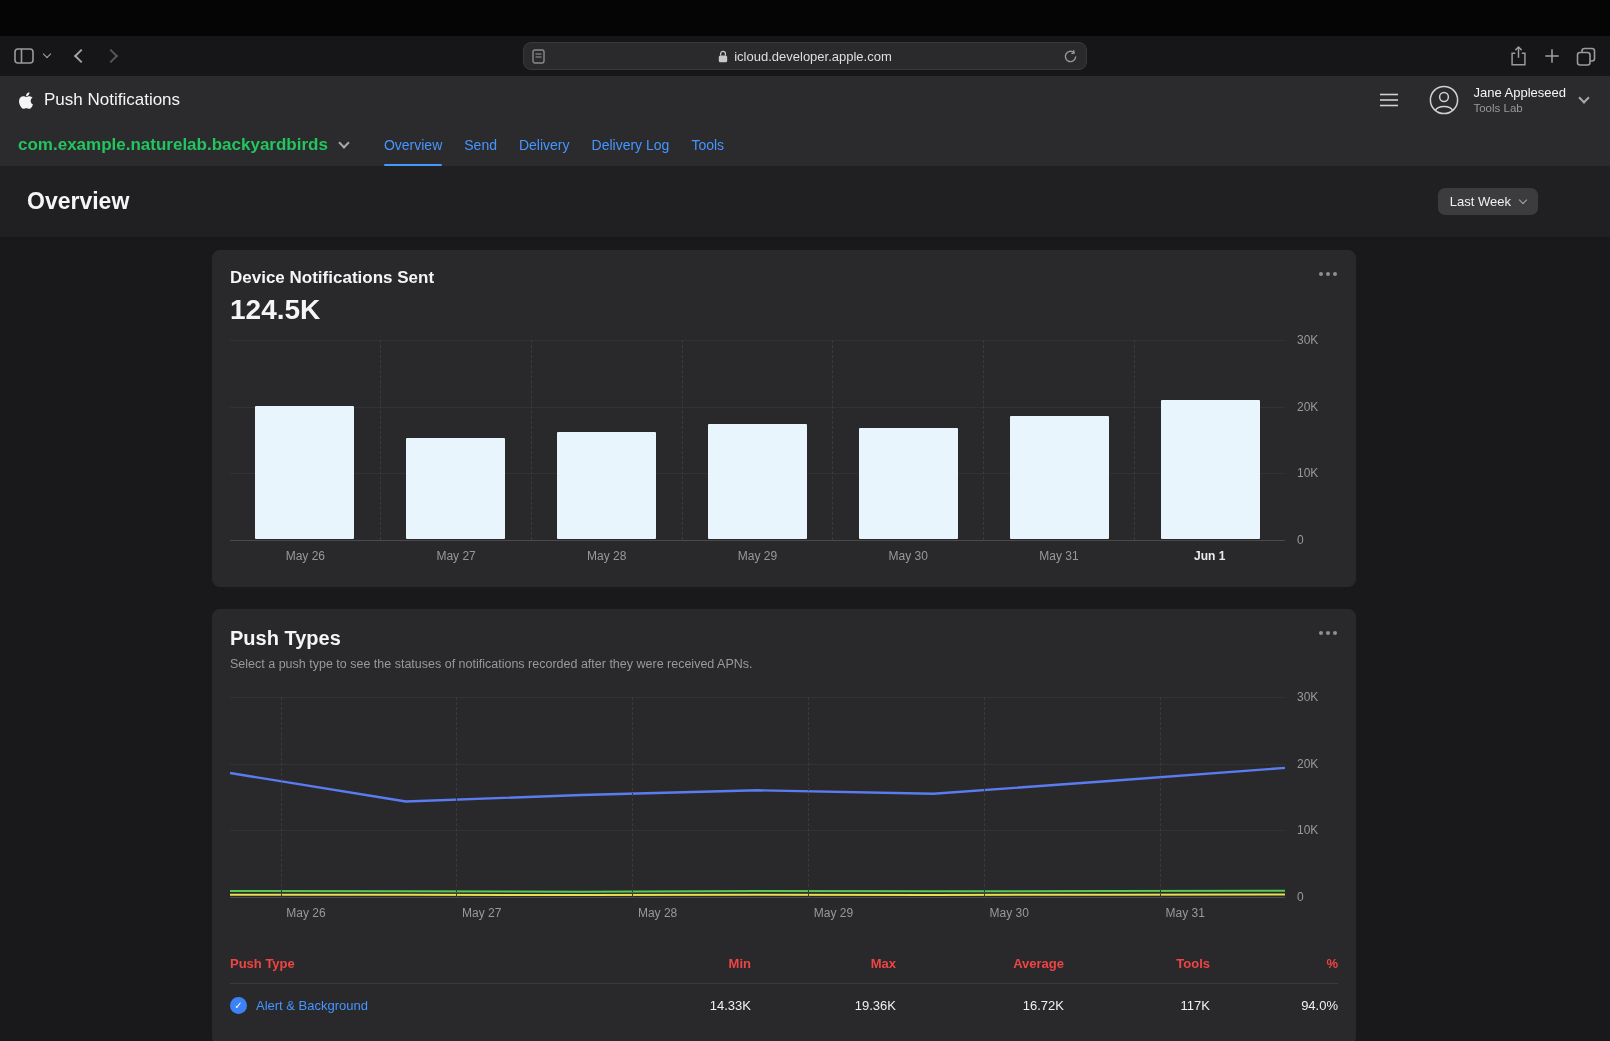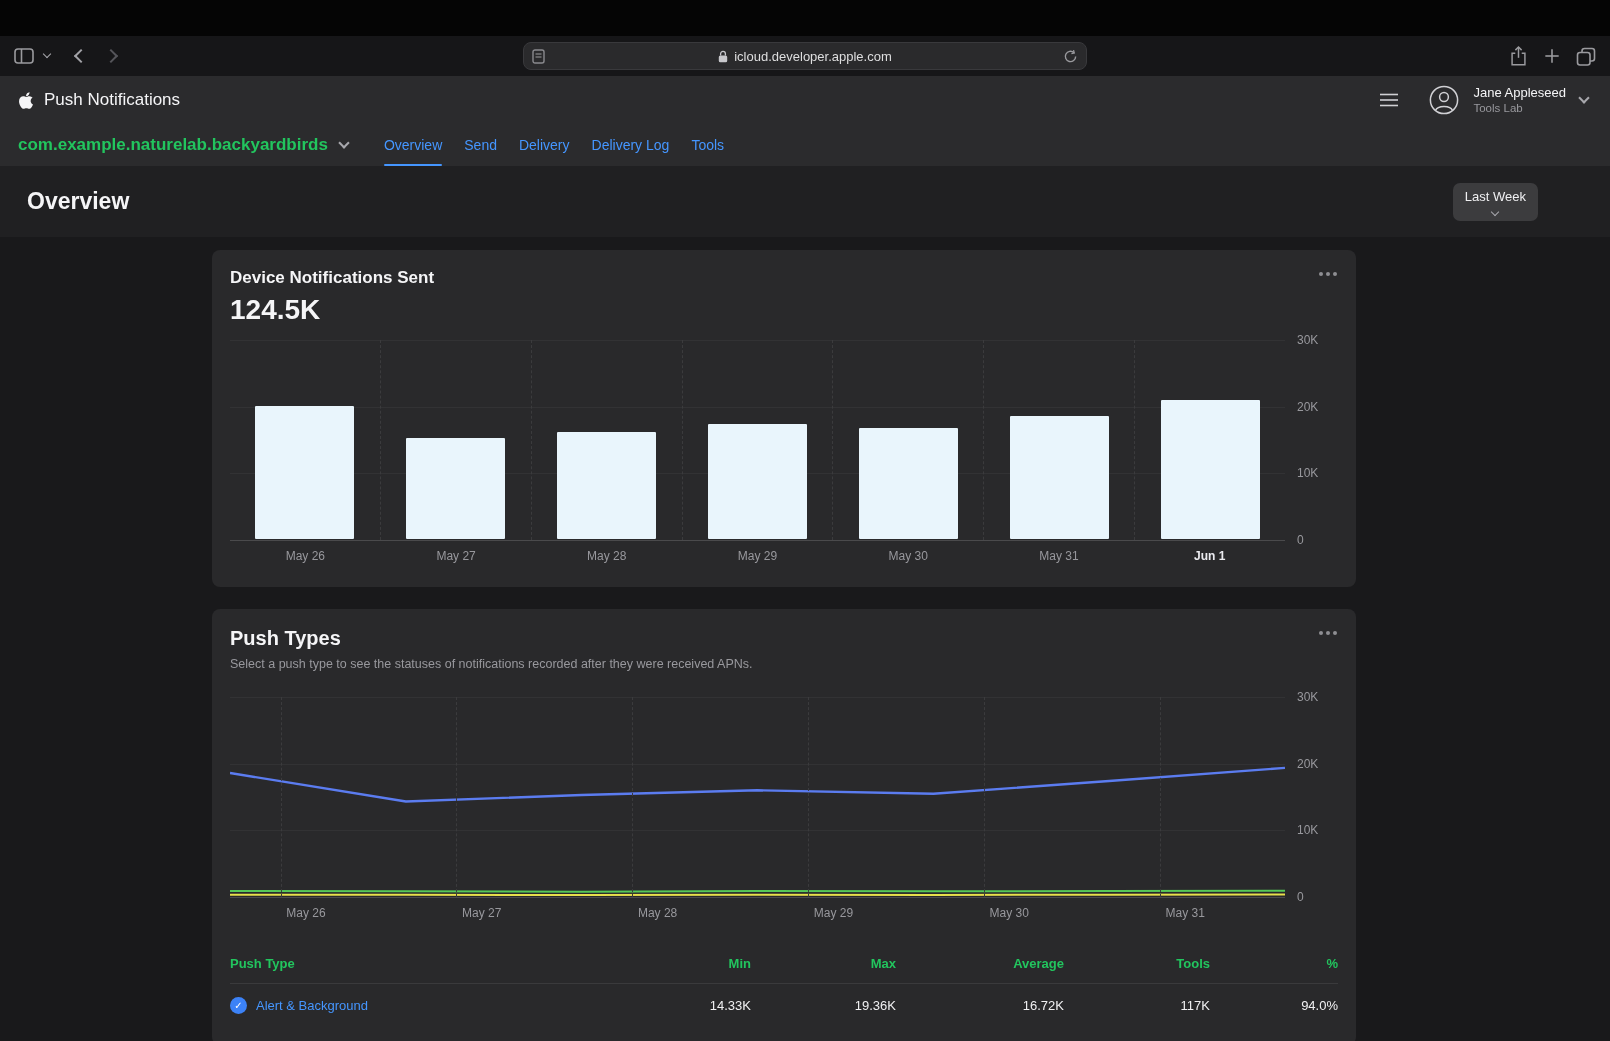--- a/index.html
+++ b/index.html
@@ -52,21 +52,21 @@
     cursor:pointer; position:relative; text-decoration:none; }
   .tab.active::after { content:""; position:absolute; left:0; right:0; bottom:0;
     height:2.5px; background:var(--accent,#4596ff); border-radius:2px; }
 
   
   .page-band { height:71px; background:#202022; display:flex; align-items:center;
     justify-content:space-between; padding:0 72px 0 27px; }
   .page-title { font-size:23px; font-weight:700; color:#f5f5f7; }
   .range-btn { display:flex; align-items:center; gap:9px; background:#3c3c3e; border:none;
     color:#f0f0f2; font-family:inherit; font-size:13px; padding:6px 12px; border-radius:7px;
-    cursor:pointer;flex-direction:column; }
+    cursor:pointer; }
 
   
   .content { padding:13px 0 0 212px; }
   .card { width:1144px; background:#29292b; border-radius:8px; position:relative;
     padding:18px 18px 18px 18px; }
   .card + .card { margin-top:22px; }
   .card-title { font-size:17px; font-weight:600; color:#f5f5f7; }
   .big-value { font-size:28px; font-weight:700; margin-top:6px; color:#f5f5f7; }
   .card-title-lg { font-size:20px; font-weight:700; }
   .card-sub { font-size:12.5px; color:#98989d; margin-top:7px; }
@@ -93,21 +93,21 @@
   .x-label.hl { color:#ebebf0; font-weight:600; }
   .xlabels2 { position:relative; margin-top:9px; height:20px; }
   .xlabels2 .x-label { position:absolute; transform:translateX(-50%); top:0;
     font-size:12px; color:#98989d; }
 
   
   .ptable { margin-top:30px; }
   .t-head, .t-row { display:grid;
     grid-template-columns:1fr 130px 145px 168px 146px 128px; align-items:center; }
   .t-head { padding-bottom:12px; border-bottom:1px solid #3a3a3c; }
-  .t-head span { font-size:13px; font-weight:700; color:#22c55e; }
+  .t-head span { font-size:13px; font-weight:700; color:#ef4444; }
   .t-head span.num, .t-cell.num { text-align:right; }
   .t-row { padding:13px 0; }
   .t-cell { font-size:13px; color:#f0f0f2; }
   .t-cell.name { display:flex; align-items:center; gap:9px; }
   .check { width:17px; height:17px; border-radius:50%; background:#3c82f7; color:#ffffff;
     font-size:10px; display:flex; align-items:center; justify-content:center; cursor:pointer; }
   .plink { color:var(--accent,#4596ff); text-decoration:none; cursor:pointer; font-size:13px; }
 </style>
 </head>
 <body>

